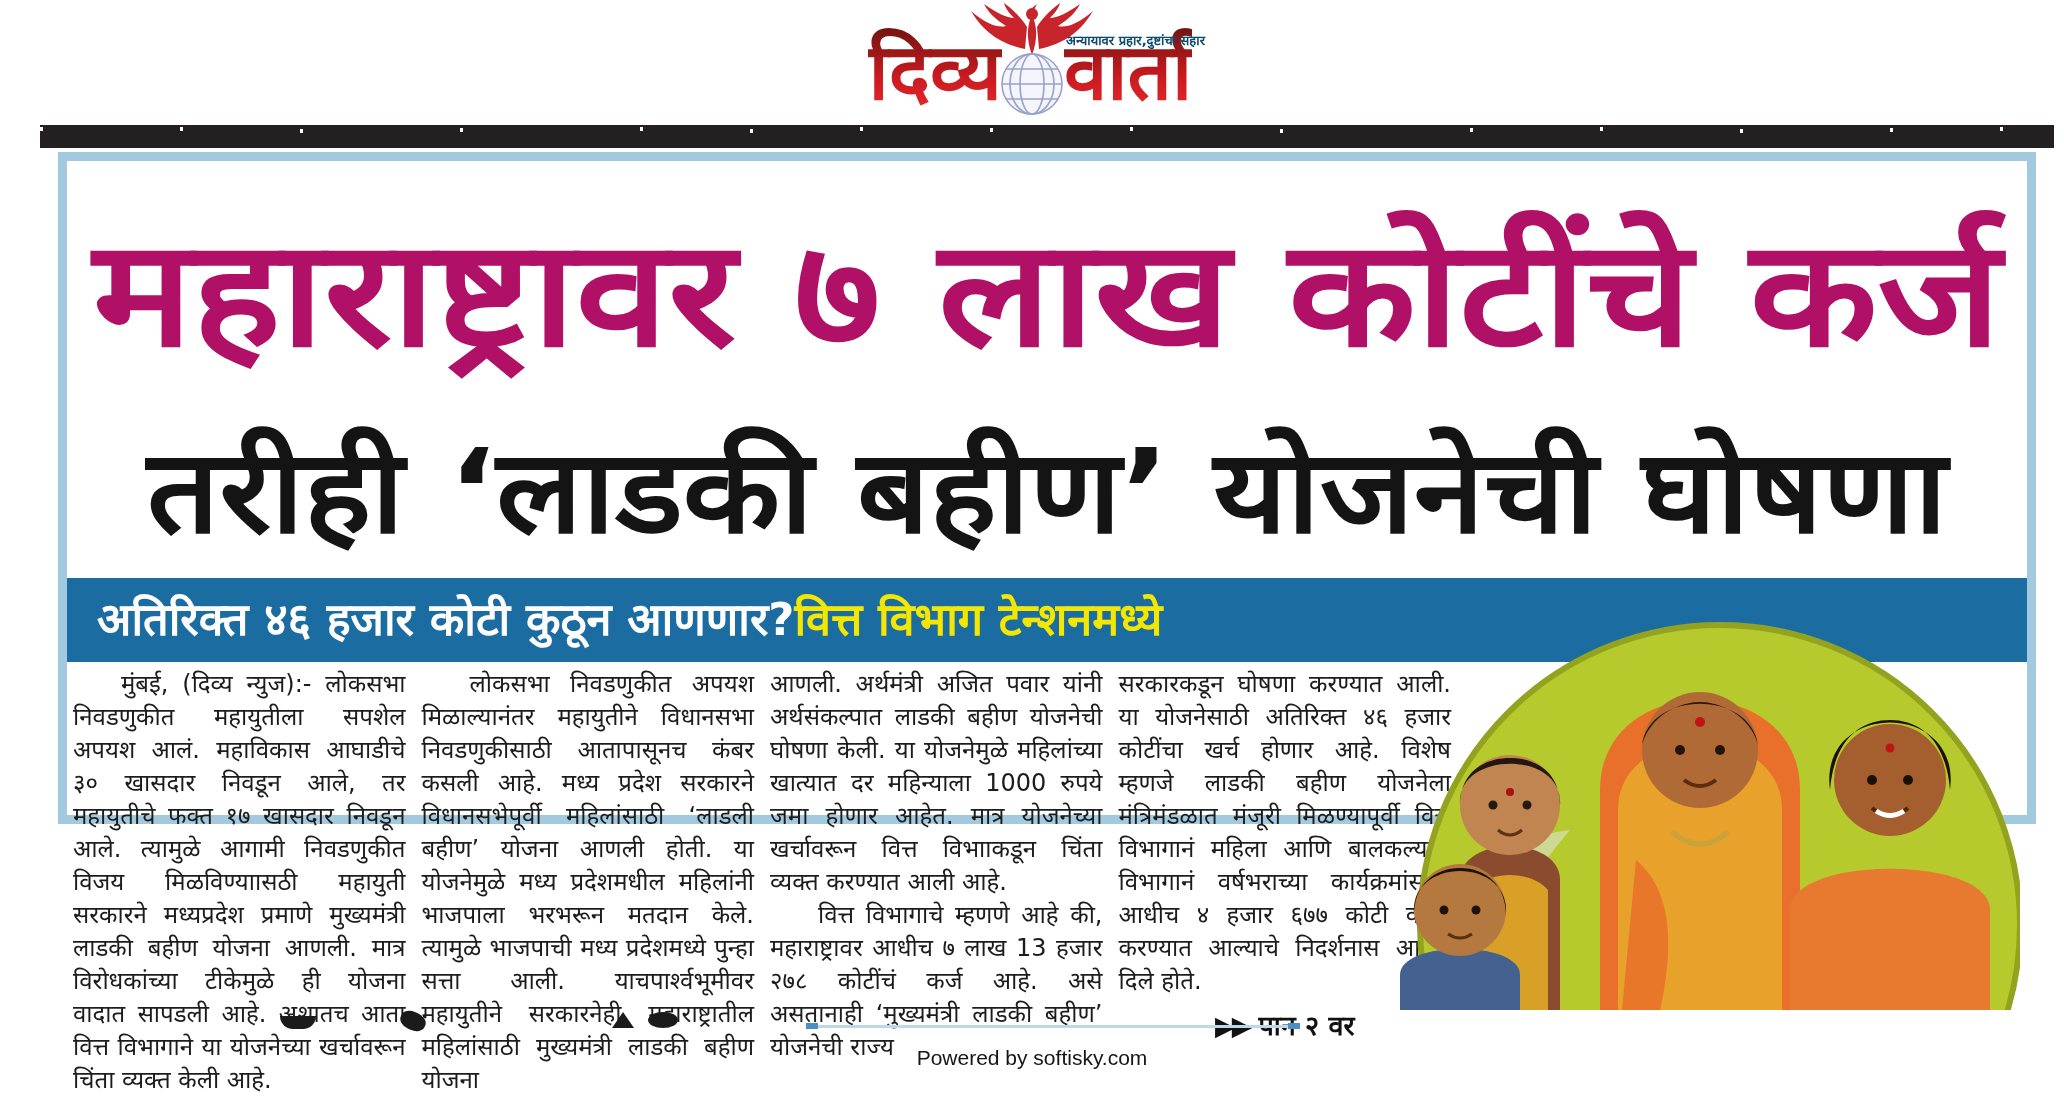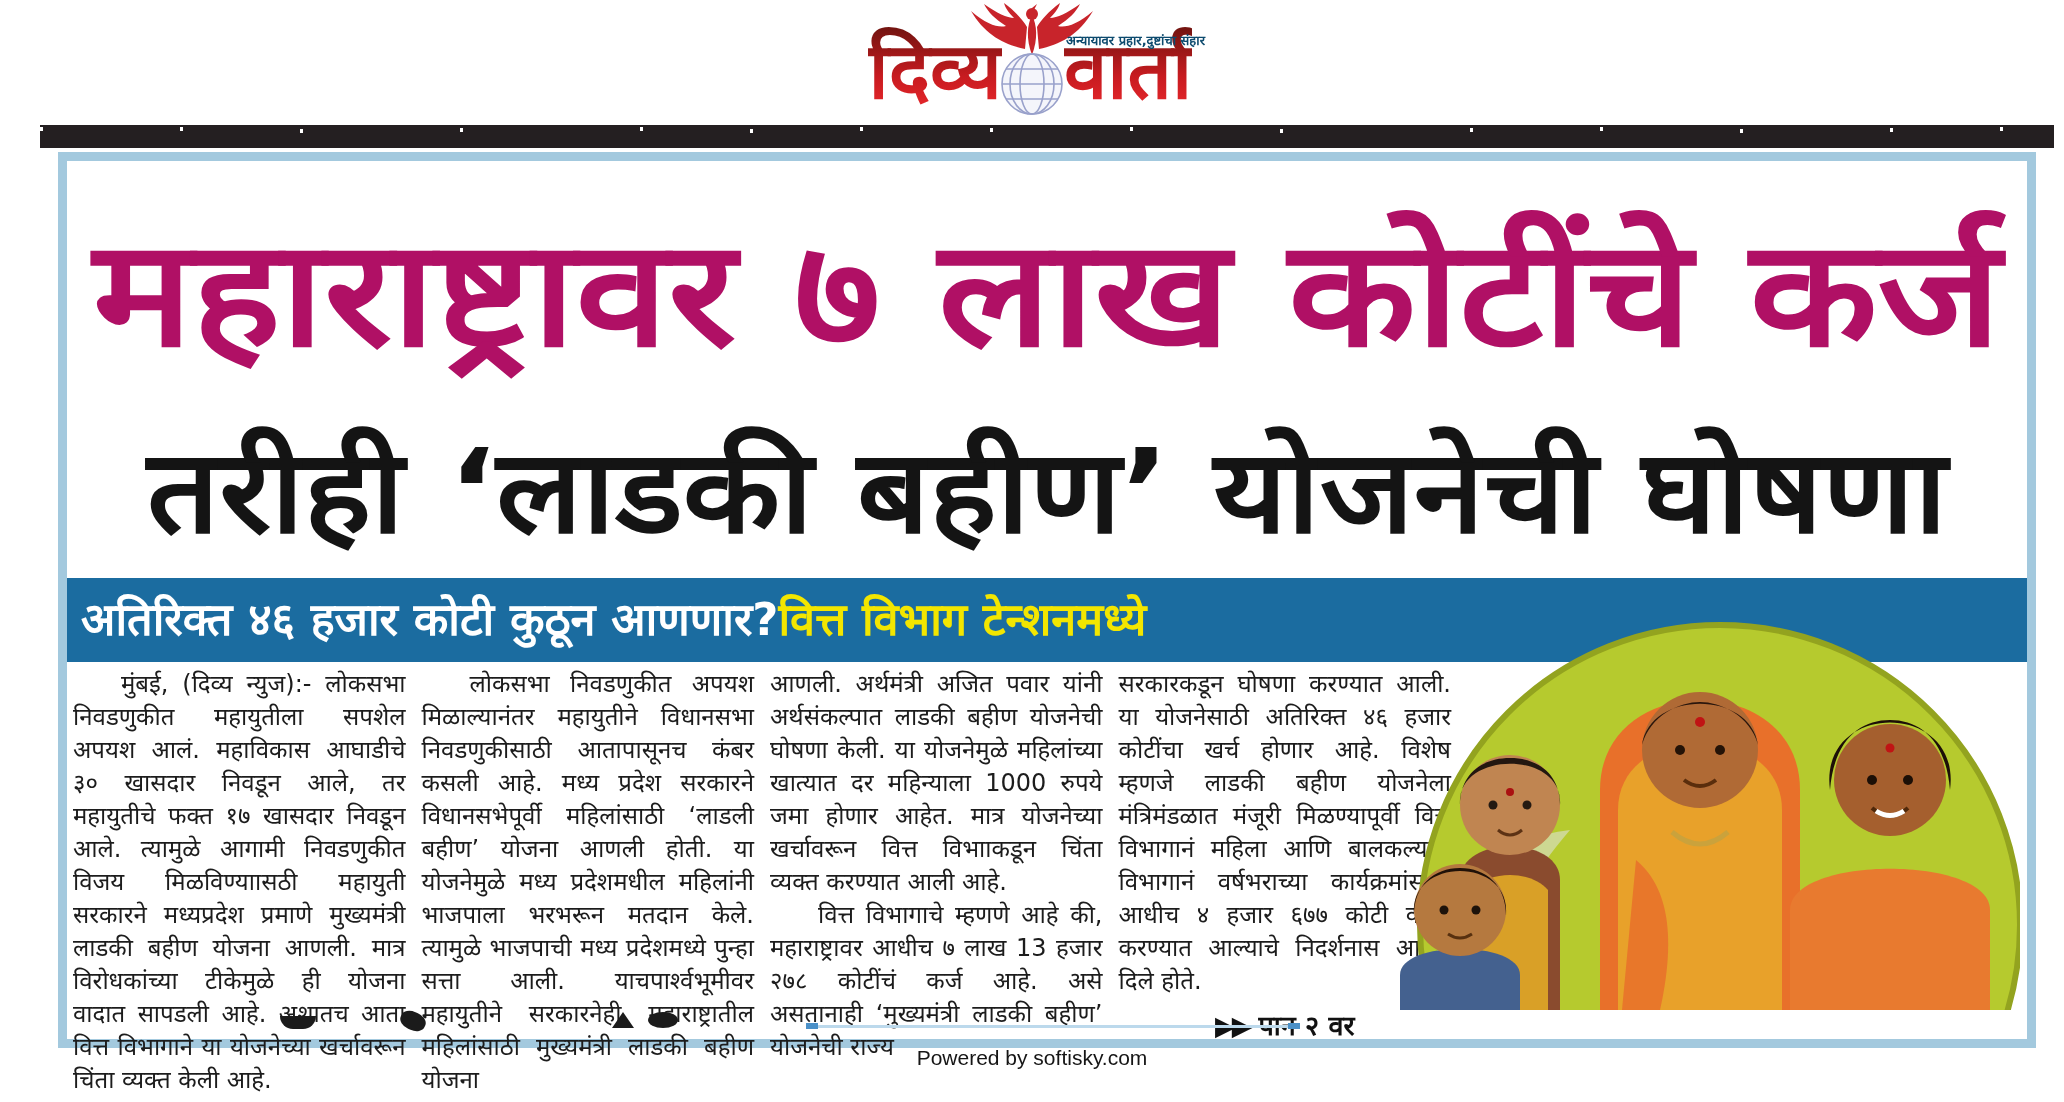--- a/index.html
+++ b/index.html
@@ -2,48 +2,48 @@
 <html><head>
 <meta charset="utf-8">
 <style>
   html,body{margin:0;padding:0;background:#fff;}
   .page{position:relative;width:2064px;height:1102px;background:#ffffff;overflow:hidden;
         font-family:"DejaVu Sans",sans-serif;}
 
   
   .masthead{position:absolute;left:0;top:0;width:100%;height:125px;}
   .logo-word{position:absolute;top:26px;font-weight:800;font-size:78px;line-height:92px;
-             font-family:Liberation Serif, serif;
+             font-family:Liberation Sans, sans-serif;
              background:linear-gradient(#701410,#c81b20 55%,#ee2a2e);
              -webkit-background-clip:text;background-clip:text;color:#c0181c;
              -webkit-text-fill-color:transparent;}
   .logo-left{right:50%;margin-right:30px;}
   .logo-right{left:50%;margin-left:32px;}
   .logo-bird{position:absolute;left:50%;top:3px;transform:translateX(-50%);}
   .logo-globe{position:absolute;left:50%;top:50px;transform:translateX(-50%);}
   .tagline{position:absolute;left:50%;margin-left:34px;top:31px;font-size:13px;font-weight:700;
            color:#0c4a6e;white-space:nowrap;}
 
   
   .ticker{position:absolute;left:40px;top:125px;width:2014px;height:23px;background:#241f21;overflow:hidden;}
   .ticker-specks{position:absolute;left:0;top:2px;width:3px;height:4px;background:#fff;
     box-shadow:140px 0 #fff,260px 2px #fff,420px 1px #fff,600px 0 #fff,710px 2px #fff,
                820px 0 #fff,950px 1px #fff,1090px 0 #fff,1240px 2px #fff,1430px 1px #fff,
                1560px 0 #fff,1700px 2px #fff,1850px 1px #fff,1960px 0 #fff;}
 
   
-  .frame{position:absolute;left:58px;top:152px;width:1978px;height:896px;box-sizing:border-box;
+  .frame{position:absolute;left:58px;top:152px;width:1978px;height:672px;box-sizing:border-box;
          border:9px solid #a3c9de;background:#fff;}
   .headline-main{position:absolute;left:0;right:0;margin:auto;top:12px;overflow:visible;}
   .headline-main text{font-family:"DejaVu Sans",sans-serif;font-weight:800;fill:#b01065;}
   .headline-sub{position:absolute;left:0;right:0;margin:auto;top:238px;overflow:visible;}
   .headline-sub text{font-family:"DejaVu Sans",sans-serif;font-weight:800;fill:#141414;}
 
   .kicker{position:absolute;left:0;top:417px;width:100%;height:84px;background:#1b6ca0;
-          line-height:84px;white-space:nowrap;padding-left:14px;box-sizing:border-box;z-index:1;}
+          line-height:84px;white-space:nowrap;padding-left:30px;box-sizing:border-box;z-index:1;}
   .kicker .white{color:#ffffff;font-size:45px;font-weight:700;}
   .kicker .yellow{color:#f3e600;font-size:45px;font-weight:700;}
 
   .photo{position:absolute;left:1293px;top:419px;width:660px;height:430px;z-index:2;}
 
   .body-cols{position:absolute;left:6px;top:507px;width:1378px;
              display:grid;grid-template-columns:repeat(4,1fr);column-gap:16px;z-index:0;}
   .col p{margin:0;font-size:24px;line-height:33px;text-align:justify;color:#1c1c1c;}
   .col p.indent{text-indent:2em;}
   .jump{margin-top:8px;text-align:center;font-weight:800;font-size:27px;color:#111;}

